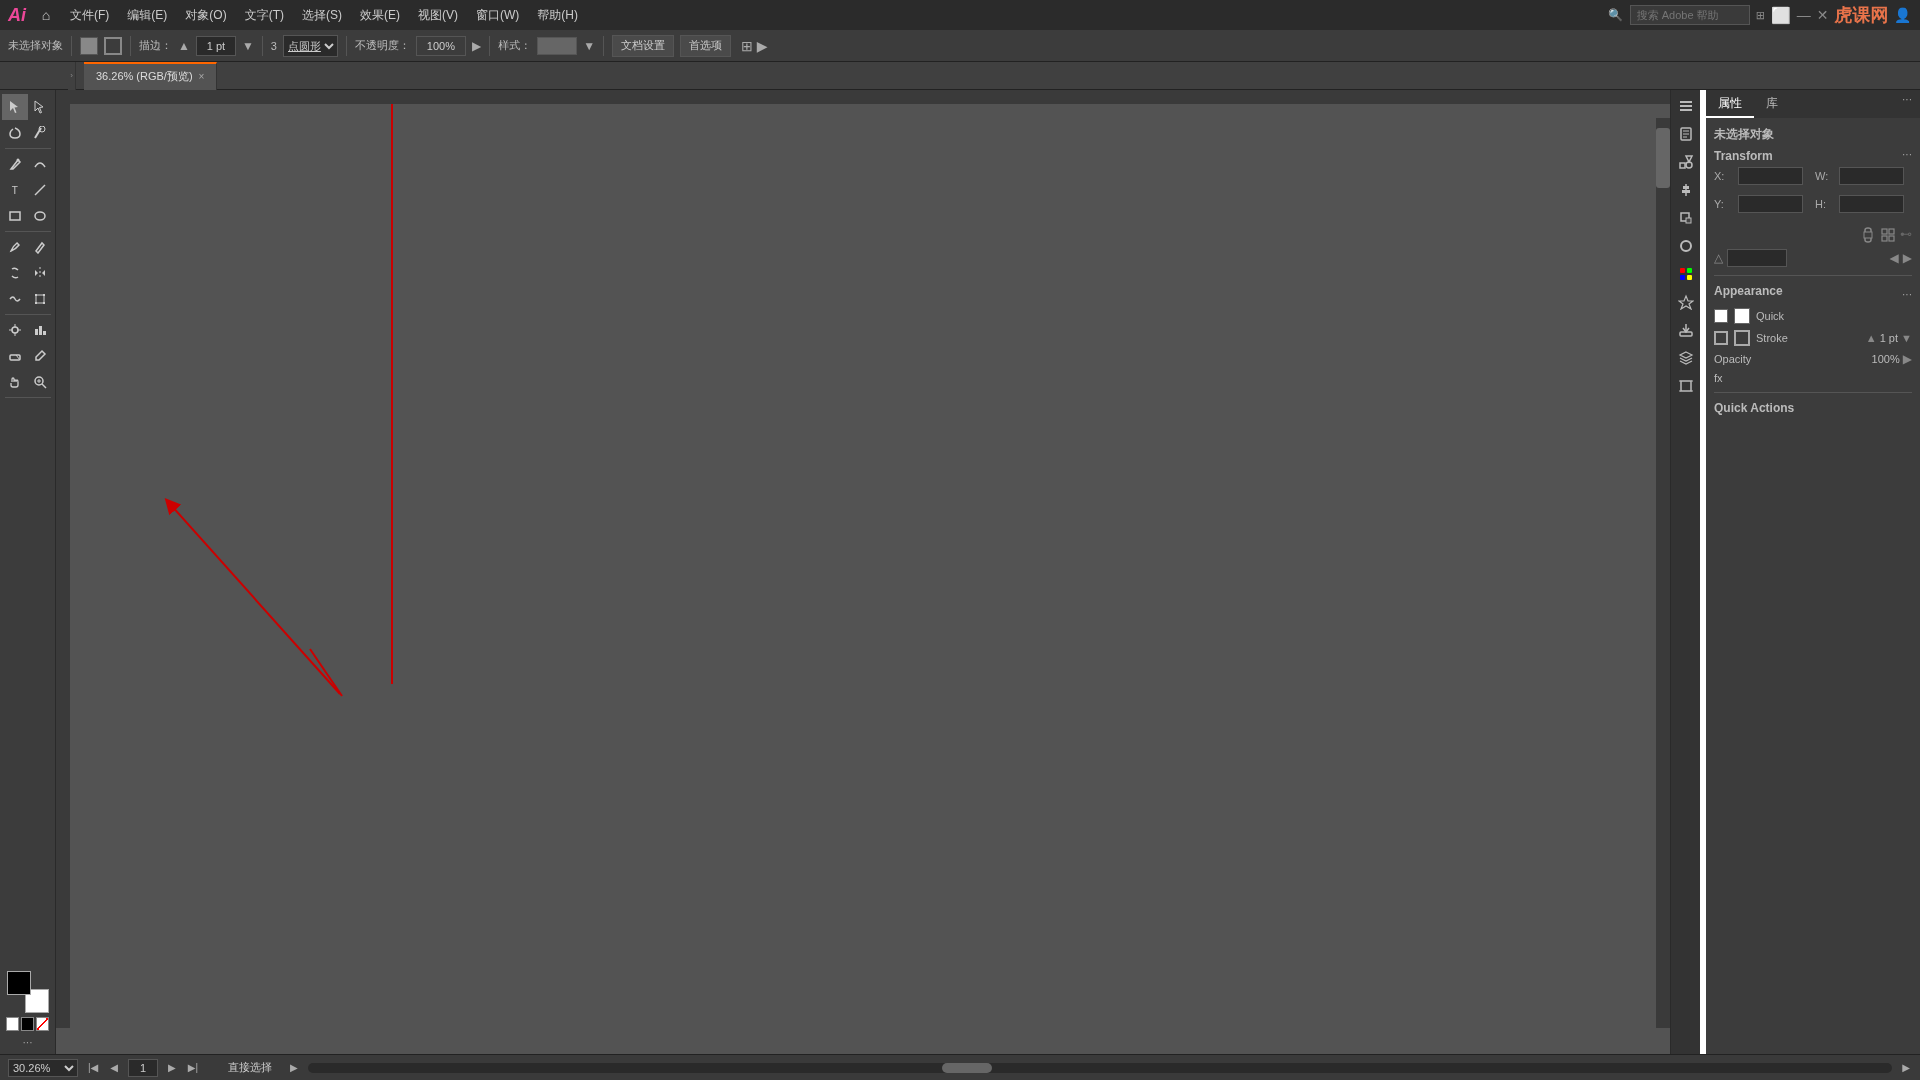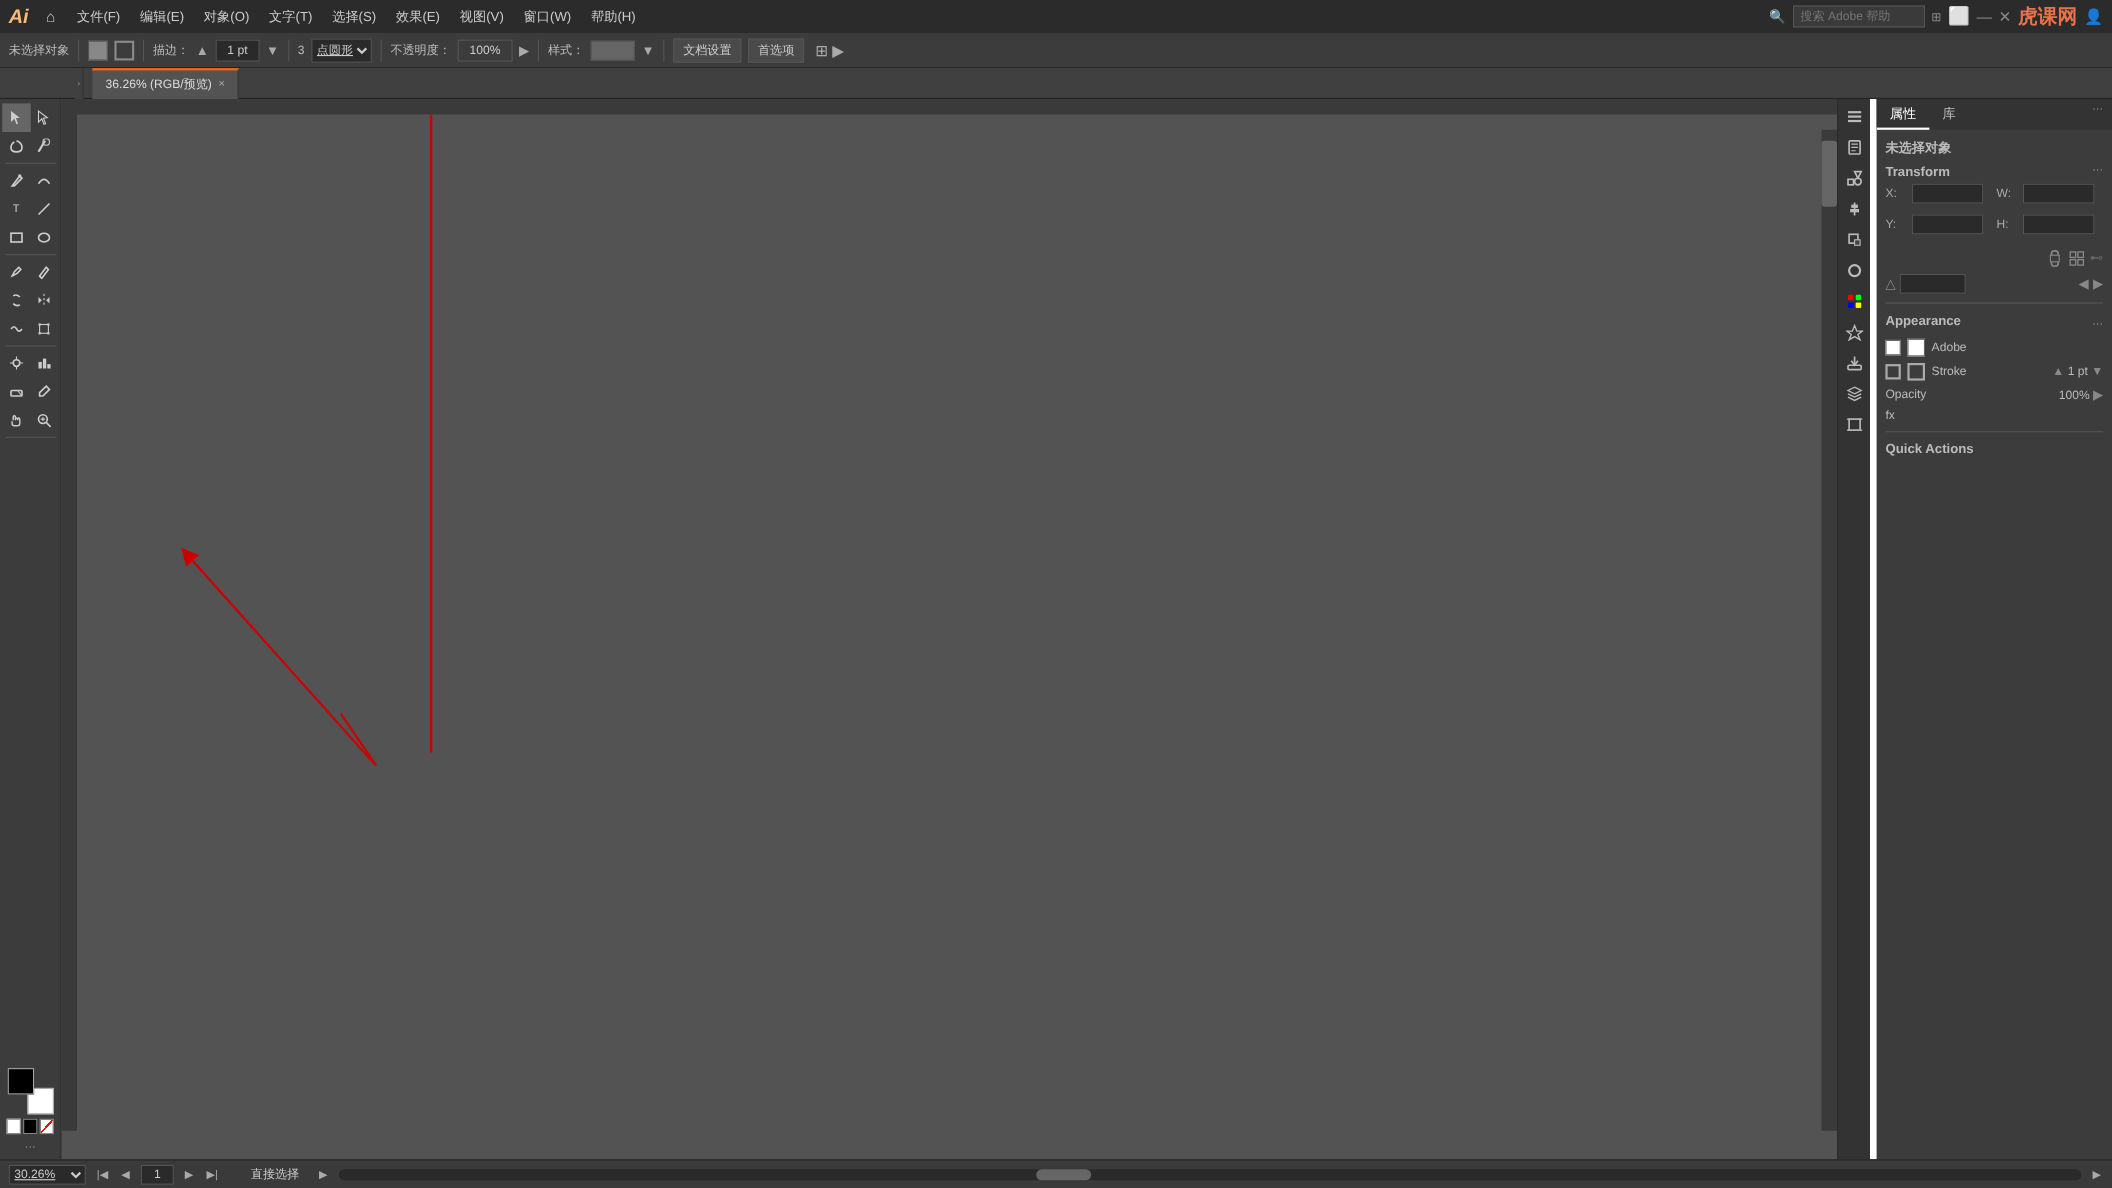--- a/index.html
+++ b/index.html
@@ -27,21 +27,21 @@
       z-index: 100;
     }
     .menu-item {
       color: #ccc;
       font-size: 12px;
       padding: 2px 8px;
       cursor: pointer;
       white-space: nowrap;
     }
     .ai-logo {
-      color: #fdba74;
+      color: #ec4899;
       font-weight: bold;
       font-size: 18px;
       margin-right: 8px;
       font-style: italic;
     }
     .home-icon {
       width: 20px;
       height: 20px;
       display: flex;
       align-items: center;
@@ -469,21 +469,20 @@
       align-items: center;
       padding: 0 8px;
       gap: 8px;
       border-top: 1px solid #222;
       position: absolute;
       bottom: 0;
     }
     .status-zoom {
       display: flex;
       gap: 4px;
-      text-decoration: underline;
     }
     .zoom-select {
       background: #2a2a2a;
       border: 1px solid #555;
       color: #ccc;
       font-size: 11px;
       height: 18px;
       width: 70px;
     }
     .nav-btn {
@@ -949,21 +948,21 @@
       <div class="panel-divider"></div>
 
       <div style="margin-bottom:4px; display:flex; align-items:center;">
         <span class="panel-section-title">Appearance</span>
         <button class="panel-more-btn" style="margin-left:auto;">···</button>
       </div>
 
       <div class="appearance-row">
         <div style="width:14px; height:14px; border:1px solid #666; background:#fff;"></div>
         <div class="appearance-swatch" style="background:#fff;"></div>
-        <span class="appearance-label">Adobe</span>
+        <span class="appearance-label">Quick</span>
       </div>
 
       <div class="appearance-row">
         <div style="width:14px; height:14px; border:2px solid #aaa; background:transparent;"></div>
         <div class="appearance-swatch" style="background:transparent; border:2px solid #aaa;"></div>
         <span class="appearance-label">Stroke</span>
         <span class="appearance-value">
           <span style="font-size:11px; color:#888; cursor:pointer;">▲</span>
           <span>1 pt</span>
           <span style="font-size:11px; color:#888; cursor:pointer;">▼</span>

